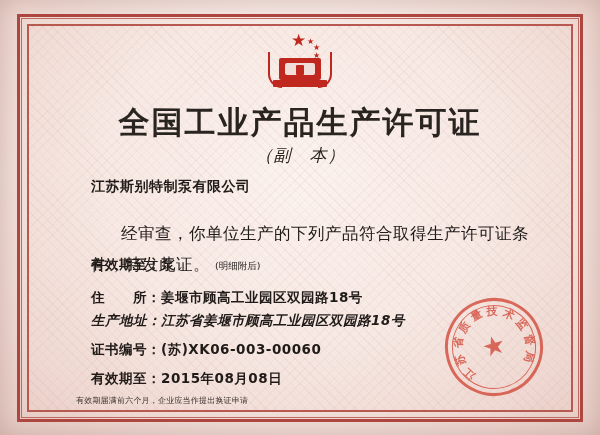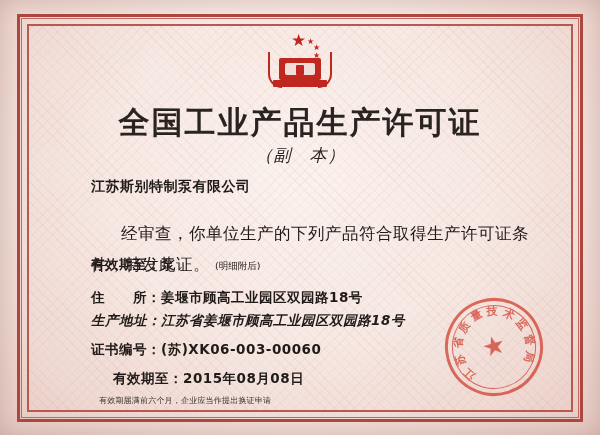--- a/index.html
+++ b/index.html
@@ -215,36 +215,36 @@
     font-size: 9.5px;
     font-weight: normal;
     letter-spacing: 0;
     margin-left: 40px;
   }
 
   .f-product { top: 230px; }
   .f-address { top: 263px; }
   .f-site    { top: 286px; font-style: italic; }
   .f-certno  { top: 315px; }
-  .f-valid   { top: 344px; margin-left: 22px; }
+  .f-valid   { top: 344px; }
 
   .date-line {
     position: absolute;
     right: 38px;
     top: 344px;
     font-size: 13.5px;
     font-weight: bold;
     color: #201b18;
     letter-spacing: 1px;
     white-space: nowrap;
   }
 
   .footnote {
     position: absolute;
-    left: 70px;
+    left: 47px;
     top: 369px;
     font-size: 8px;
     color: #3a322e;
     letter-spacing: 0.2px;
   }
 
   
   .seal {
     position: absolute;
     right: 28px;

